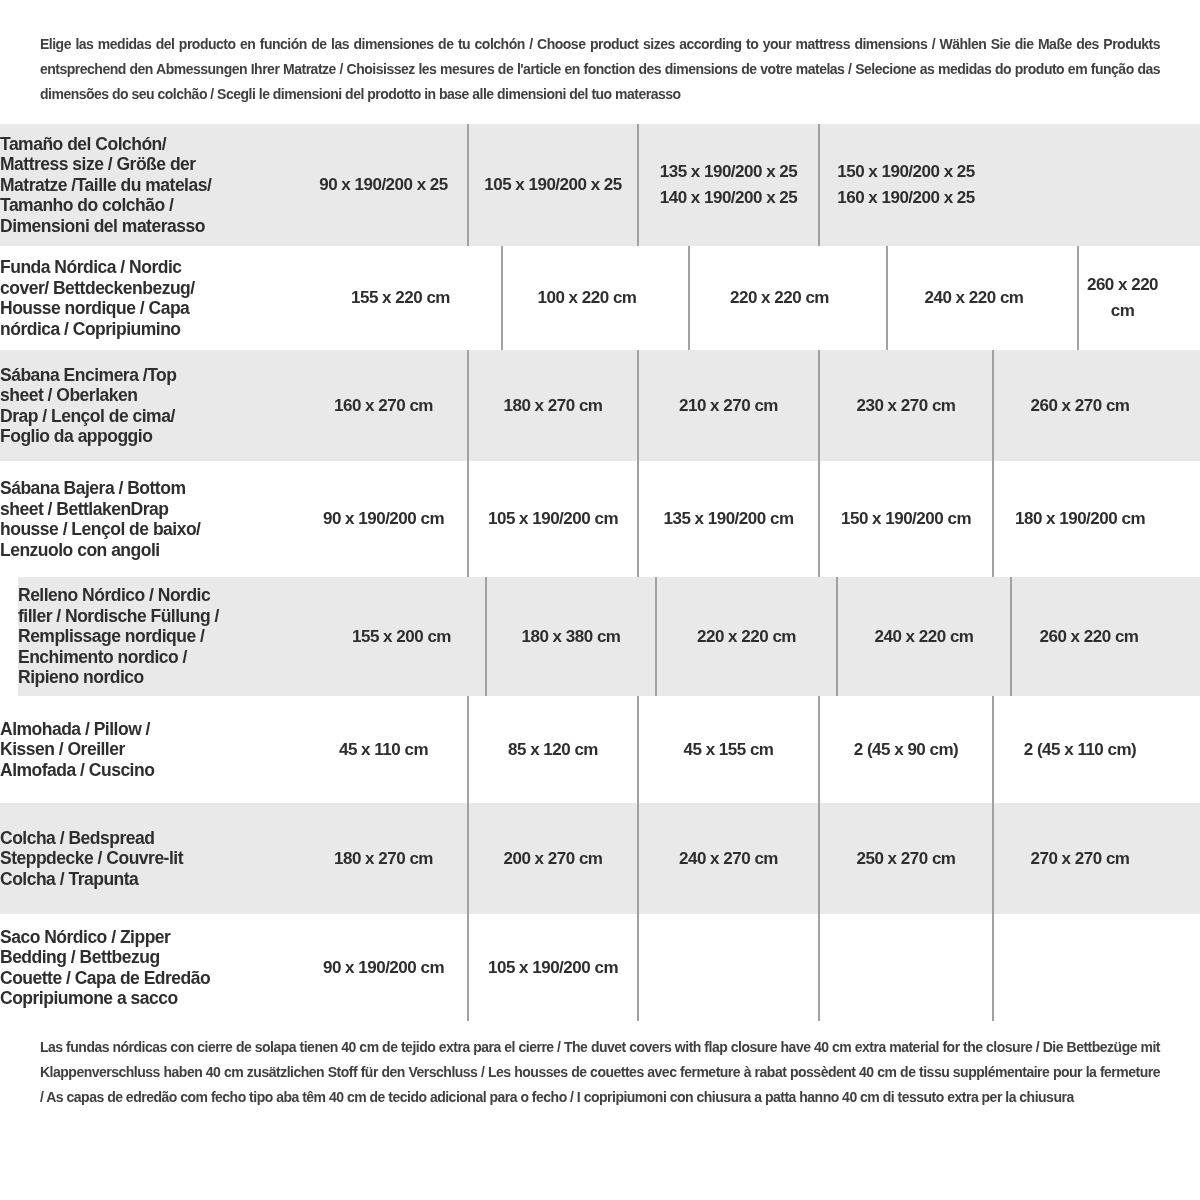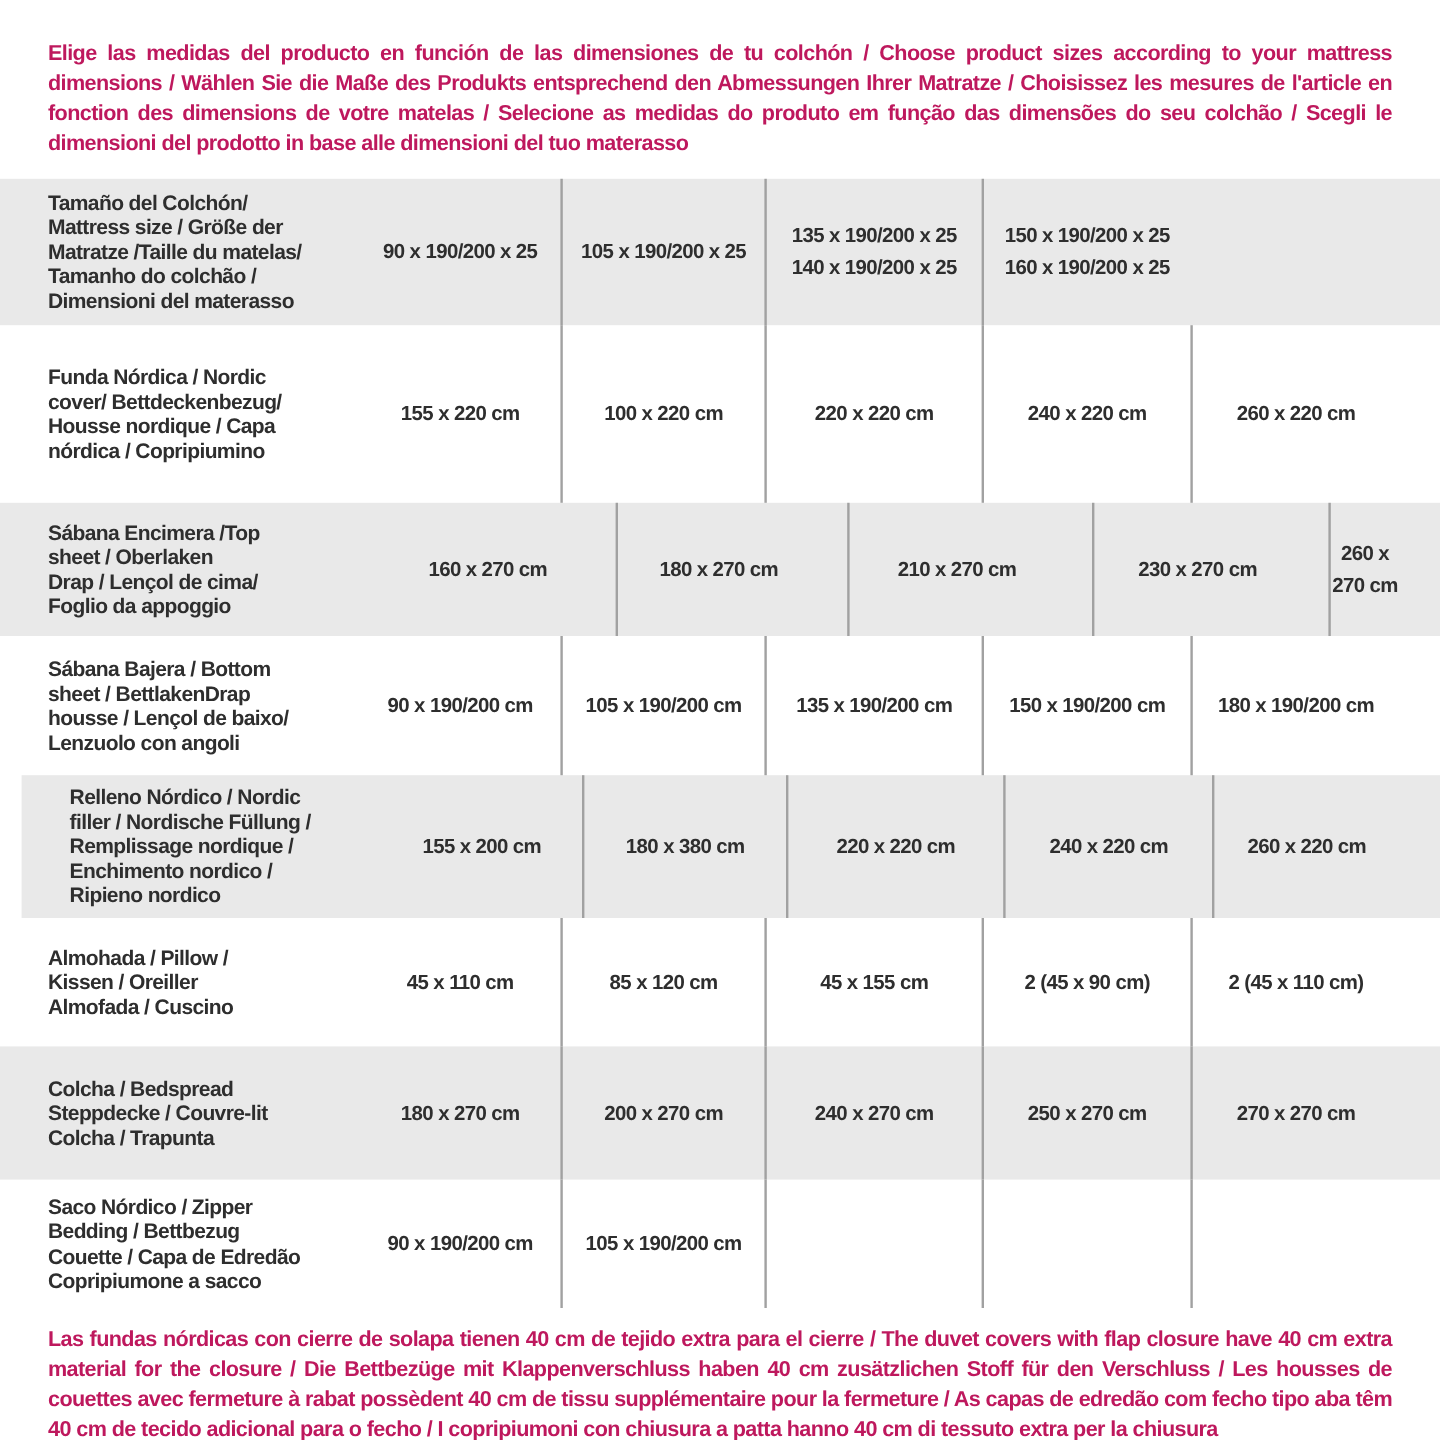--- a/index.html
+++ b/index.html
@@ -9,42 +9,42 @@
   }
   body {
     width: 1200px;
     height: 1200px;
     font-family: "Liberation Sans", sans-serif;
     color: #2e2e2e;
     -webkit-font-smoothing: antialiased;
   }
   .intro, .footer {
     padding: 0 40px;
-    font-size: 18px;
+    font-size: 14px;
     font-weight: 700;
     line-height: 25px;
     letter-spacing: -0.5px;
     text-align: justify;
-    color: #be185d;
+    color: #404040;
   }
   .intro { padding-top: 32px; }
   .footer { padding-top: 14px; }
 
   .size-table {
     margin-top: 17px;
     width: 1200px;
   }
   .trow {
     display: grid;
     grid-template-columns: 300px 167px 170px 181px 174px 1fr;
   }
   .trow.shaded { background: #e9e9e9; }
   .r1 { height: 122px; }
-  .r2 { height: 148px; }
-  .r3 { height: 111px; gap: 23px; }
+  .r2 { height: 104px; gap: 17px; }
+  .r3 { height: 111px; }
   .r4 { height: 116px; }
   .r5 { height: 119px; margin-left: 18px; }
   .r6 { height: 107px; }
   .r7 { height: 111px; }
   .r8 { height: 107px; }
 
   .cell {
     display: flex;
     align-items: center;
     justify-content: center;
@@ -52,21 +52,20 @@
     font-weight: 700;
     font-size: 17px;
     letter-spacing: -0.5px;
     line-height: 26px;
     white-space: pre-line;
     color: #2e2e2e;
   }
   .cell.label {
     justify-content: flex-start;
     text-align: left;
-    padding-left: 40px;
     padding-right: 12px;
     font-size: 17.5px;
     line-height: 20.5px;
   }
   .cell.bordered { border-left: 2px solid #a1a1a1; }
   .cell.last { padding-right: 34px; }
 </style>
 </head>
 <body>
 

